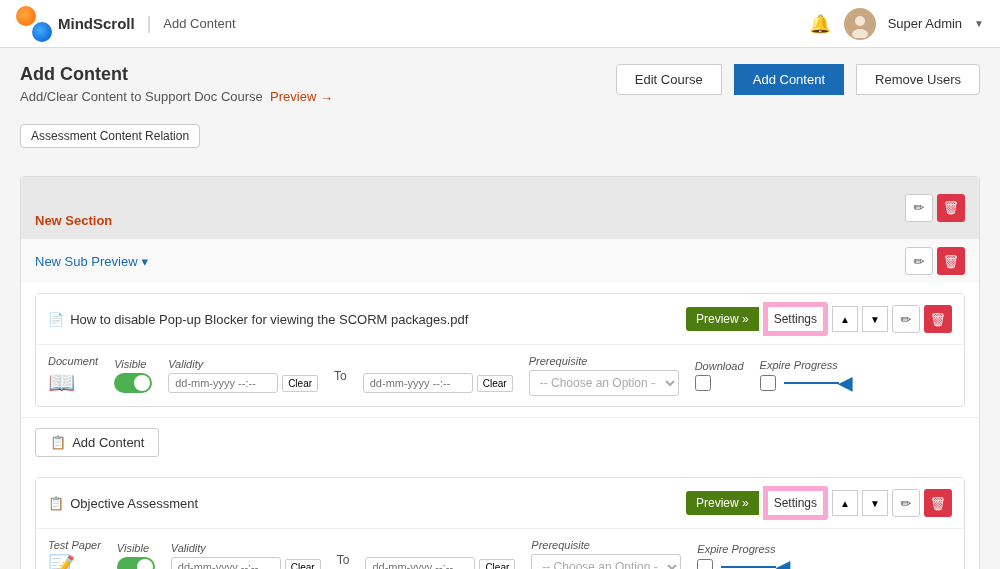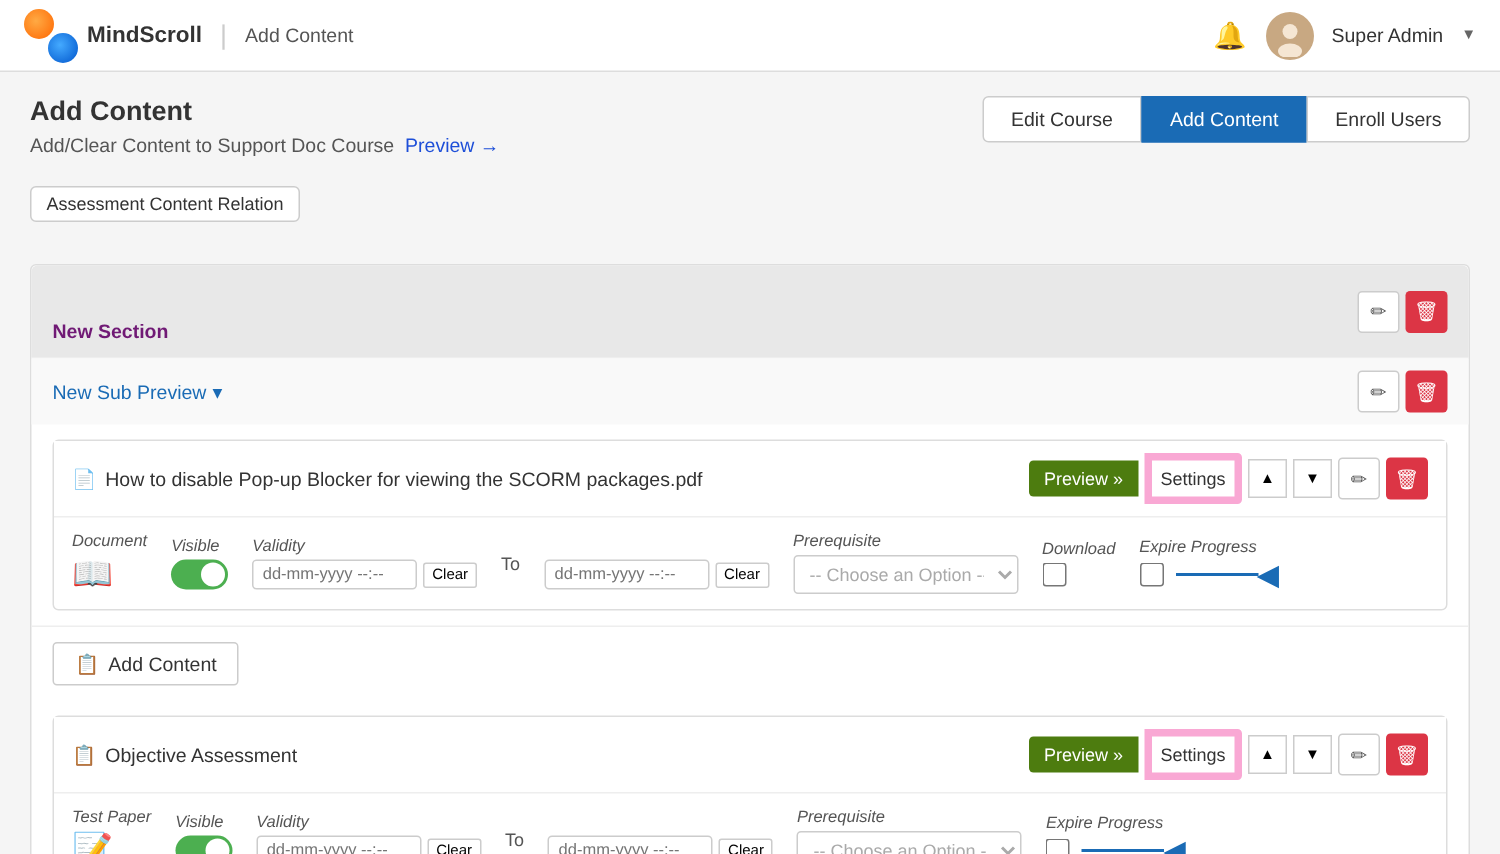--- a/index.html
+++ b/index.html
@@ -38,21 +38,21 @@
     .dropdown-arrow { font-size: 10px; color: #666; }
 
     
     .main-content { padding: 16px 20px; }
 
     
     .page-header { margin-bottom: 12px; }
     .page-title { font-size: 18px; font-weight: bold; color: #333; margin-bottom: 4px; }
     .page-subtitle { font-size: 13px; color: #555; margin-bottom: 8px; }
     .page-subtitle strong { font-weight: normal; }
-    .tab-bar { display: flex; gap: 0; border-bottom: none; margin-bottom: 4px; }
+    .tab-bar { display: flex; gap: 12px; border-bottom: none; margin-bottom: 4px; }
     .tab-btn {
       padding: 7px 18px;
       border: 1px solid #ccc;
       background: #fff;
       cursor: pointer;
       font-size: 13px;
       color: #333;
     }
     .tab-btn:first-child { border-radius: 4px 0 0 4px; }
     .tab-btn:last-child { border-radius: 0 4px 4px 0; }
@@ -68,21 +68,21 @@
       background: #fff;
     }
     .section-header {
       background: #e8e8e8;
       padding: 10px 14px;
       display: flex;
       align-items: center;
       justify-content: space-between;
       border-radius: 4px 4px 0 0;
     }
-    .section-title { font-size: 13px; font-weight: bold; color: #701a75; margin-top: 26px; }
+    .section-title { font-size: 13px; font-weight: bold; color: #c2410c; margin-top: 26px; }
     .section-actions { display: flex; gap: 4px; }
     .icon-btn {
       width: 28px; height: 28px;
       border: none; border-radius: 3px;
       cursor: pointer;
       display: flex; align-items: center; justify-content: center;
       font-size: 13px;
     }
     .icon-btn.edit { background: #fff; color: #555; border: 1px solid #ccc; }
     .icon-btn.delete { background: #dc3545; color: #fff; }
@@ -250,27 +250,27 @@
 </div>
 
 <div class="main-content">
 
   <div class="page-header">
     <div style="display:flex; justify-content:space-between; align-items:flex-start;">
       <div>
         <div class="page-title">Add Content</div>
         <div class="page-subtitle">
           <span>Add/Clear Content to </span><strong>Support Doc Course</strong>
-          &nbsp;<span style="color:#1d4ed8; cursor:pointer;">Preview →</span>
+          &nbsp;<span style="color:#c2410c; cursor:pointer;">Preview →</span>
         </div>
       </div>
       <div class="tab-bar">
         <button class="tab-btn">Edit Course</button>
         <button class="tab-btn active">Add Content</button>
-        <button class="tab-btn">Enroll Users</button>
+        <button class="tab-btn">Remove Users</button>
       </div>
     </div>
     <div style="margin-top:12px;">
       <span class="sub-tab">Assessment Content Relation</span>
     </div>
   </div>
 
   <div class="section-container">
 
     <div class="section-header">

